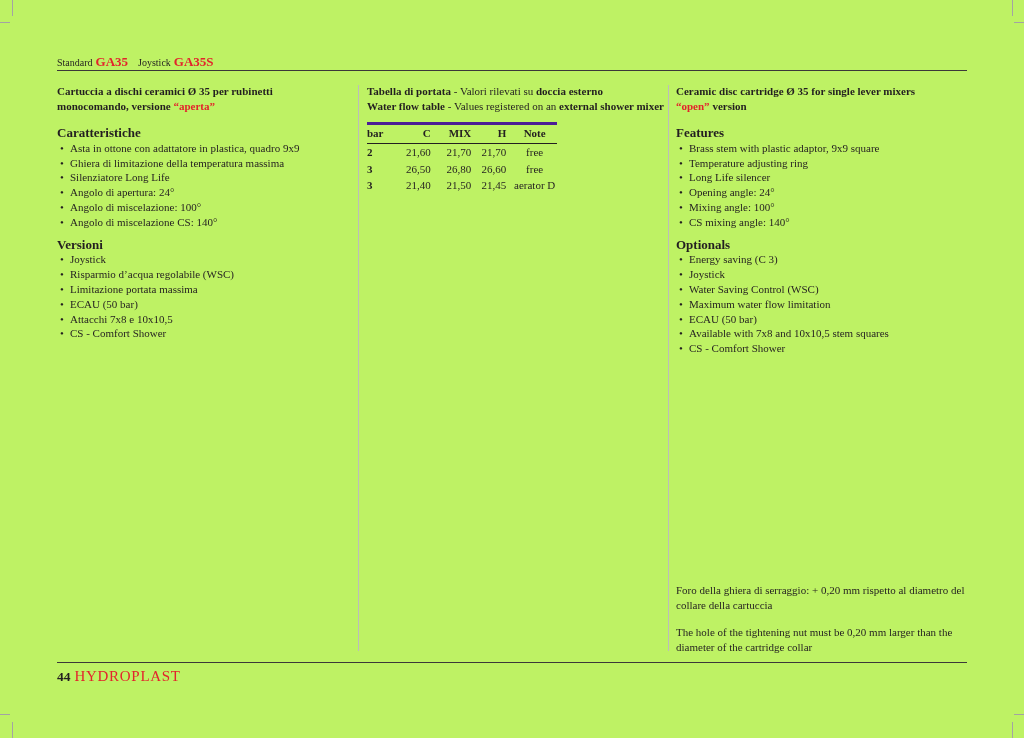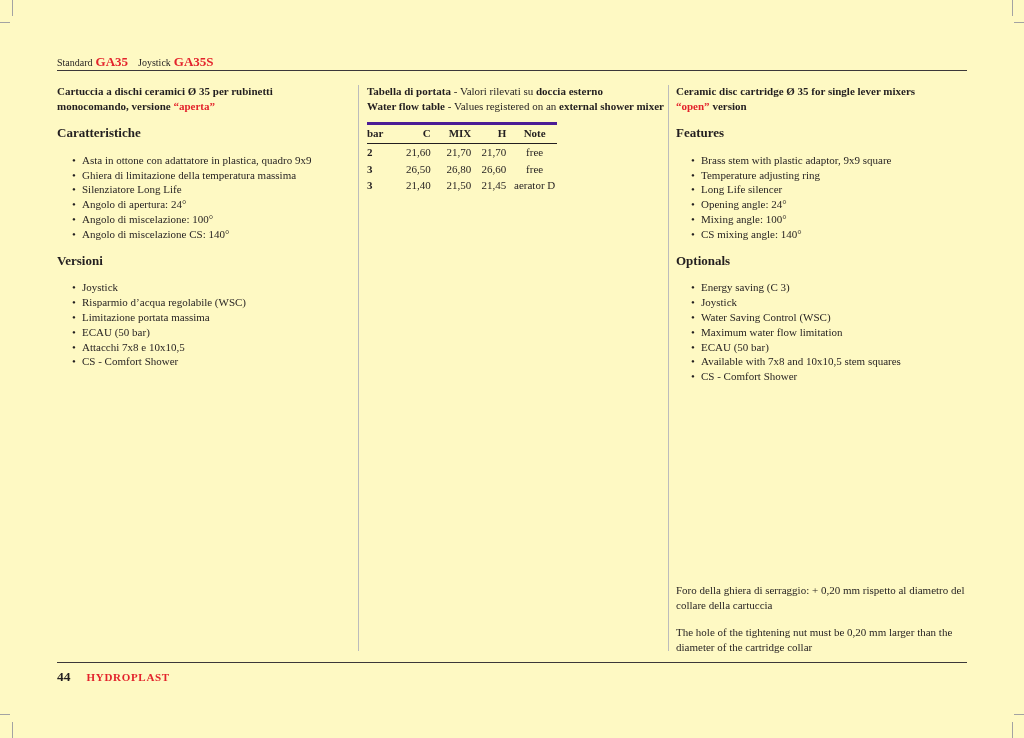--- a/index.html
+++ b/index.html
@@ -1,21 +1,21 @@
 <!DOCTYPE html>
 <html style="--red: #e3232c;"><head>
 <meta charset="utf-8">
 <style>
   html,body{margin:0;padding:0;}
   body{
     width:1024px;height:738px;background:#ffffff;position:relative;
     font-family:"Liberation Serif", serif;color:#231f20;
     -webkit-font-smoothing:antialiased;
   }
-  .page{position:absolute;inset:0;background:#fef9c3;overflow:hidden;}
+  .page{position:absolute;inset:0;background:#bef264;overflow:hidden;}
 
   
   .crop{position:absolute;background:#a3a3a3;}
 
   
   .hdr{position:absolute;left:57px;top:52px;width:910px;white-space:nowrap;}
   .hdr .lbl{font-size:10px;color:#231f20;}
   .hdr .code{font-size:13px;font-weight:700;color:var(--red);margin-left:3px;}
   .hdr .lbl.second{margin-left:10px;}
   .rule{position:absolute;left:57px;width:910px;height:1px;background:#3c3839;}
@@ -33,21 +33,21 @@
   .col-mid{left:367px;}
   .col-right{left:676px;}
 
   .col-title{margin:0;font-size:11px;font-weight:700;line-height:15px;}
   .col-title .line{white-space:nowrap;}
   .col-title .r{font-weight:400;}
   .red{color:var(--red);}
 
   .sec-heading{margin:12px 0 0 0;font-size:13px;font-weight:700;line-height:14.8px;}
   .sec-heading.later{margin-top:8px;}
-  ul.bullets{list-style:none;margin:12px;padding:0;}
+  ul.bullets{list-style:none;margin:0;padding:0;}
   ul.bullets li{position:relative;padding-left:13px;white-space:nowrap;}
   ul.bullets li::before{content:"\2022";position:absolute;left:3px;top:0;}
 
   
   table.flow{border-collapse:collapse;margin-top:8px;font-size:11px;width:190px;}
   table.flow th,table.flow td{padding:1px 0;font-weight:400;}
   table.flow thead th{font-weight:700;border-top:3px solid #4c1d95;border-bottom:1px solid #231f20;padding:1px 0 2px;}
   .c-bar{width:28px;text-align:left;}
   .c-c{width:38px;text-align:right;}
   .c-mix{width:42px;text-align:right;}
@@ -55,21 +55,21 @@
   .c-note{width:46px;text-align:center;padding-left:6px !important;}
 
   
   .notes{position:absolute;left:676px;top:583px;width:292px;font-size:11px;line-height:14.5px;}
   .notes p{margin:0;}
   .notes p + p{margin-top:13px;}
 
   
   .ftr{position:absolute;left:57px;top:667px;white-space:nowrap;}
   .ftr .pagenum{font-size:13.5px;font-weight:700;color:#231f20;}
-  .ftr .brand{font-size:11px;font-weight:700;color:var(--red);letter-spacing:0.7px;margin-left:16px;}
+  .ftr .brand{font-size:15px;font-weight:400;color:var(--red);letter-spacing:0.7px;margin-left:4px;}
 
   :root{--red:#e3232c;}
 </style>
 </head>
 <body>
 
 <div class="page">
 
   <div class="crop" style="left:12px;top:0;width:1px;height:16px;"></div>
   <div class="crop" style="left:0;top:22px;width:10px;height:1px;"></div>

